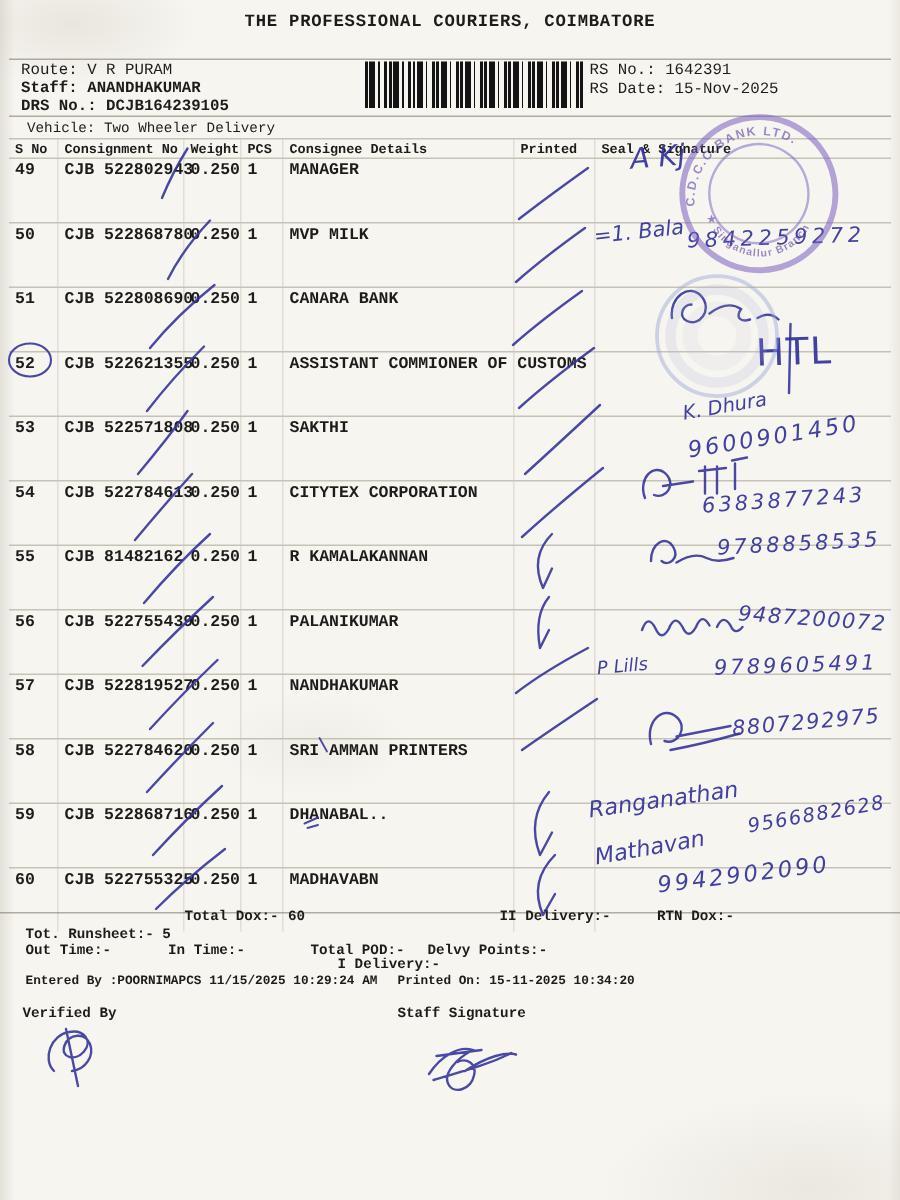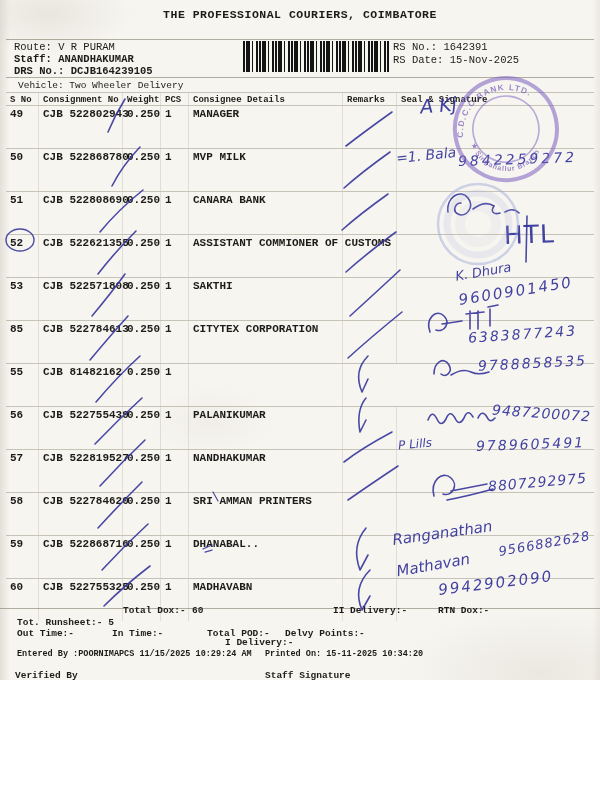--- a/index.html
+++ b/index.html
@@ -1,16 +1,16 @@
 <!DOCTYPE html>
 <html><head>
 <meta charset="utf-8">
 <style>
   html,body{margin:0;padding:0;}
-  .page{position:relative;width:600px;height:680px;overflow:hidden;
+  .page{position:relative;width:600px;height:800px;overflow:hidden;
     background:#f7f5f0;
     font-family:"Liberation Mono",monospace;color:#1d1c1a;}
   .page::before{content:"";position:absolute;inset:0;pointer-events:none;
     background:
       radial-gradient(120px 60px at 8% 2%, rgba(190,185,170,.25), transparent 70%),
       radial-gradient(200px 90px at 90% 99%, rgba(190,185,170,.22), transparent 70%),
       radial-gradient(90px 50px at 35% 62%, rgba(200,195,180,.15), transparent 70%),
       linear-gradient(90deg, rgba(180,175,160,.30), transparent 10px),
       linear-gradient(270deg, rgba(180,175,160,.18), transparent 8px);}
   .abs{position:absolute;white-space:nowrap;}
@@ -58,21 +58,21 @@
   <div class="abs info" style="top:41px;left:393px;"><span>RS No.:</span> <span>1642391</span></div>
   <div class="abs info" style="top:54px;left:393px;"><span>RS Date:</span> <span>15-Nov-2025</span></div>
 
   <div class="table">
     <div class="trow thead">
       <span>S No</span>
       <span>Consignment No</span>
       <span>Weight</span>
       <span>PCS</span>
       <span>Consignee Details</span>
-      <span>Remarks</span>
+      <span>Printed</span>
       <span>Seal &amp; Signature</span>
     </div>
     <div class="trow">
         <span>49</span>
         <span>CJB 522802943</span>
         <span>0.250</span>
         <span>1</span>
         <span>MANAGER</span>
         <span></span>
         <span></span>
@@ -107,33 +107,34 @@
     <div class="trow">
         <span>53</span>
         <span>CJB 522571808</span>
         <span>0.250</span>
         <span>1</span>
         <span>SAKTHI</span>
         <span></span>
         <span></span>
       </div>
     <div class="trow">
-        <span>85</span>
+        <span>54</span>
         <span>CJB 522784613</span>
         <span>0.250</span>
         <span>1</span>
         <span>CITYTEX CORPORATION</span>
         <span></span>
         <span></span>
       </div>
     <div class="trow">
         <span>55</span>
         <span>CJB 81482162</span>
         <span>0.250</span>
         <span>1</span>
+        <span>R KAMALAKANNAN</span>
         <span></span>
         <span></span>
       </div>
     <div class="trow">
         <span>56</span>
         <span>CJB 522755439</span>
         <span>0.250</span>
         <span>1</span>
         <span>PALANIKUMAR</span>
         <span></span>

